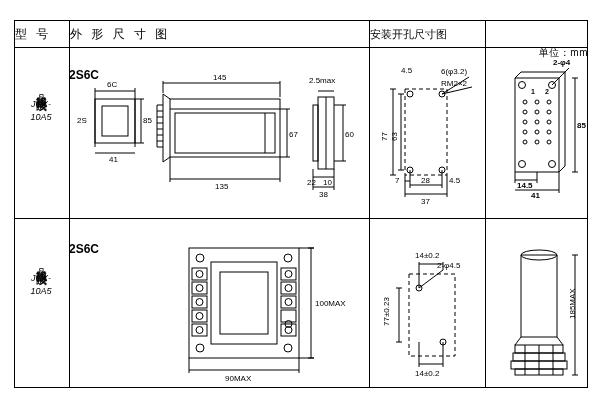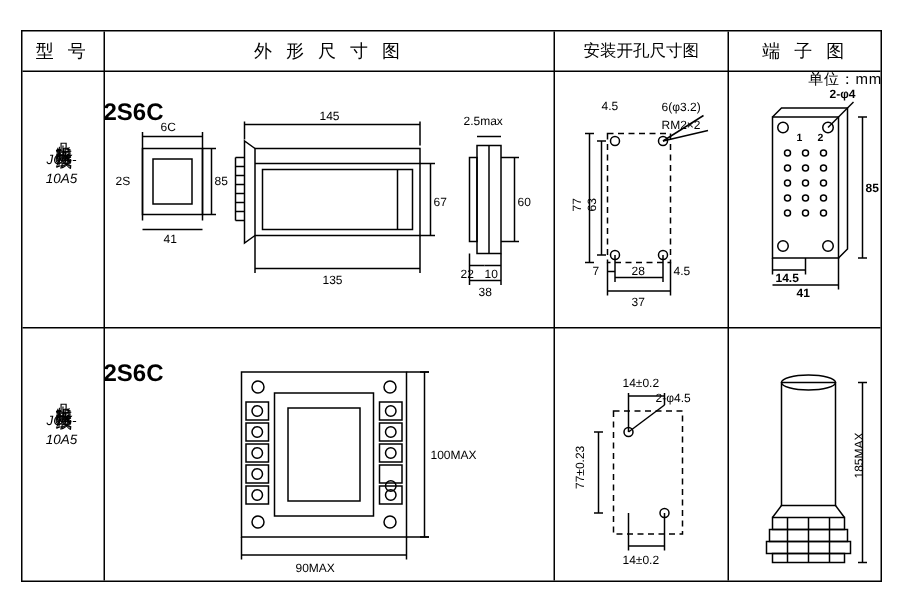--- a/index.html
+++ b/index.html
@@ -13,28 +13,28 @@
   }
   .table{
     position:absolute;left:14px;top:20px;width:574px;height:368px;
     border:1px solid #000;box-sizing:border-box;
   }
   
   .vline{position:absolute;top:0;bottom:0;width:1px;background:#000;}
   .hline{position:absolute;left:0;right:0;height:1px;background:#000;}
 
   .hdr{
-    position:absolute;top:0;height:26px;line-height:26px;text-align:center;
+    position:absolute;top:0;height:26px;line-height:26px;text-align:left;
     font-size:12px;letter-spacing:3px;
   }
   .cell-label{
     position:absolute;font-size:11px;line-height:13px;text-align:center;
     width:40px;
   }
-  .cell-label .big{font-size:16px;font-weight:bold;letter-spacing:0;margin-left:48px;}
+  .cell-label .big{font-size:12px;font-weight:bold;letter-spacing:0;margin-left:48px;}
   .cell-label .vert{
     writing-mode:vertical-rl;text-orientation:upright;margin:2px auto 0 auto;
     letter-spacing:1px;font-size:11px;
   }
   .cell-label .code{font-size:9px;letter-spacing:0;margin-top:3px;display:block;font-style:italic;}
 
   .fig{position:absolute;}
   svg{display:block;overflow:visible;}
   text{font-family:"Liberation Sans","DejaVu Sans",sans-serif;}
 </style>
@@ -49,21 +49,20 @@
   <div class="vline" style="left:354px;"></div>
   <div class="vline" style="left:470px;"></div>
 
   <div class="hline" style="top:26px;"></div>
 
   <div class="hline" style="top:197px;"></div>
 
   <div class="hdr" style="left:0;width:54px;">型 号</div>
   <div class="hdr" style="left:355px;width:115px;font-size:11px;letter-spacing:0;">安装开孔尺寸图</div>
   <div class="hdr" style="left:55px;width:299px;">外 形 尺 寸 图</div>
-  <div class="hdr" style="left:471px;width:102px;">端 子 图</div>
 
   <div class="cell-label" style="left:6px;top:48px;">
     <span class="big">2S6C</span>
     <span class="vert">凸出式板后接线</span>
     <span class="code">JCX-10A5</span>
   </div>
 
   <div class="fig" style="left:60px;top:40px;">
     <svg width="290" height="150" viewBox="0 0 290 150">
       <g fill="none" stroke="#000" stroke-width="1">
@@ -234,21 +233,21 @@
       </g>
     </svg>
   </div>
 
   <div class="cell-label" style="left:6px;top:222px;">
     <span class="big">2S6C</span>
     <span class="vert">凸出式板后接线</span>
     <span class="code">JCX-10A5</span>
   </div>
 
-  <div class="fig" style="left:124px;top:215px;">
+  <div class="fig" style="left:152px;top:215px;">
     <svg width="175" height="150" viewBox="0 0 175 150">
       <g fill="none" stroke="#000" stroke-width="1">
         <rect x="22" y="12" width="110" height="110"></rect>
         <rect x="44" y="26" width="66" height="82"></rect>
         <rect x="53" y="36" width="48" height="62"></rect>
 
         <circle cx="33" cy="22" r="4"></circle>
           <circle cx="121" cy="22" r="4"></circle>
         <circle cx="33" cy="112" r="4"></circle>
           <circle cx="121" cy="112" r="4"></circle>

